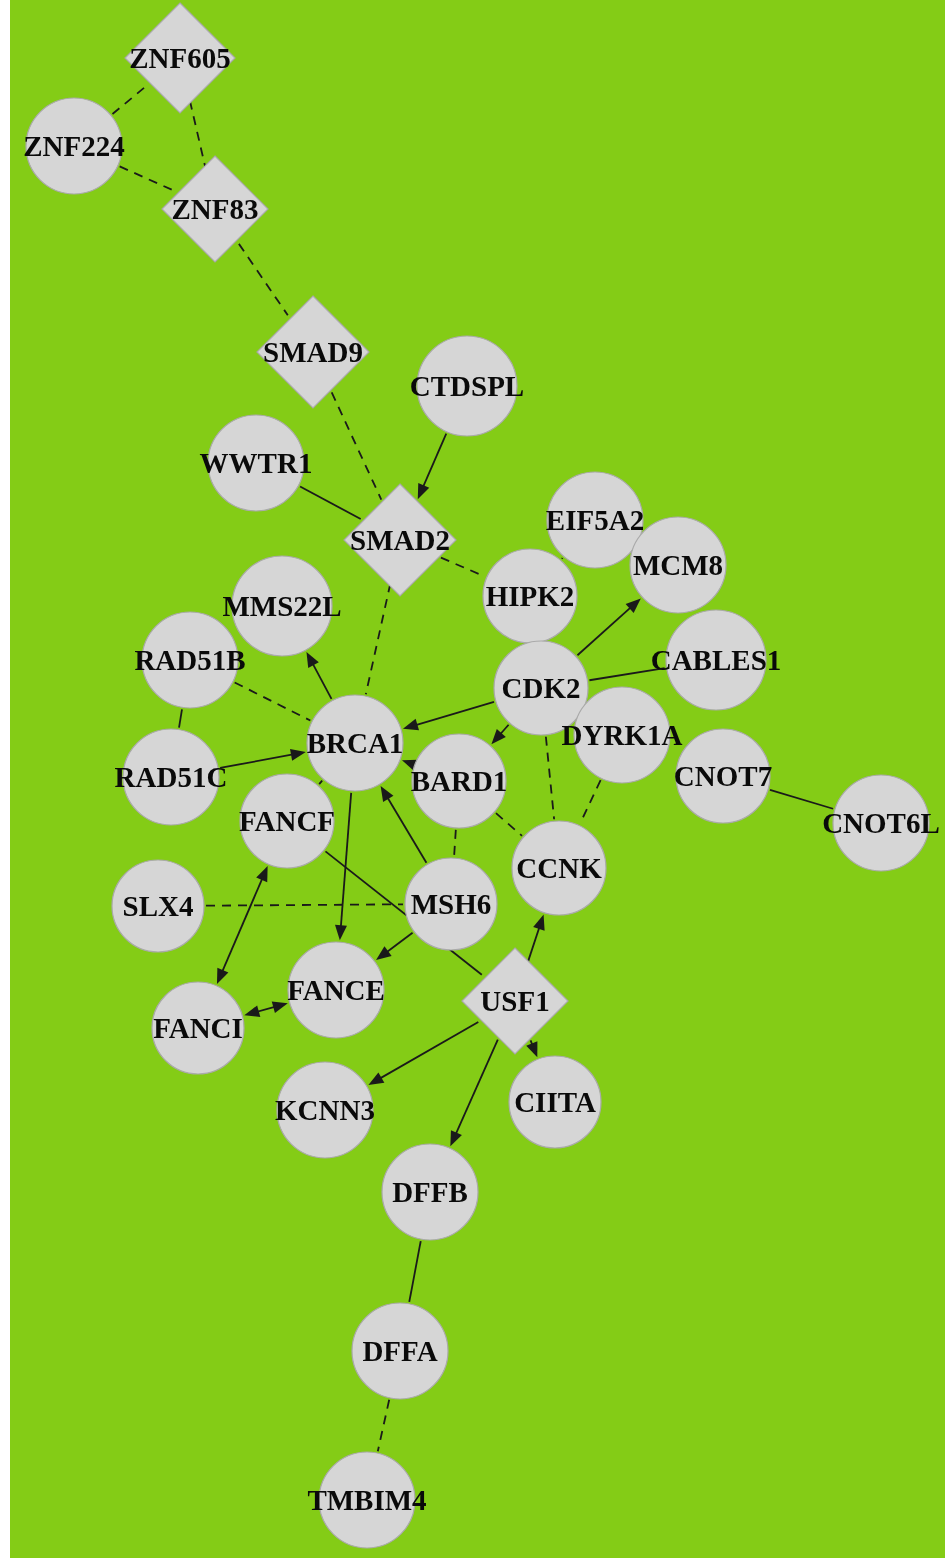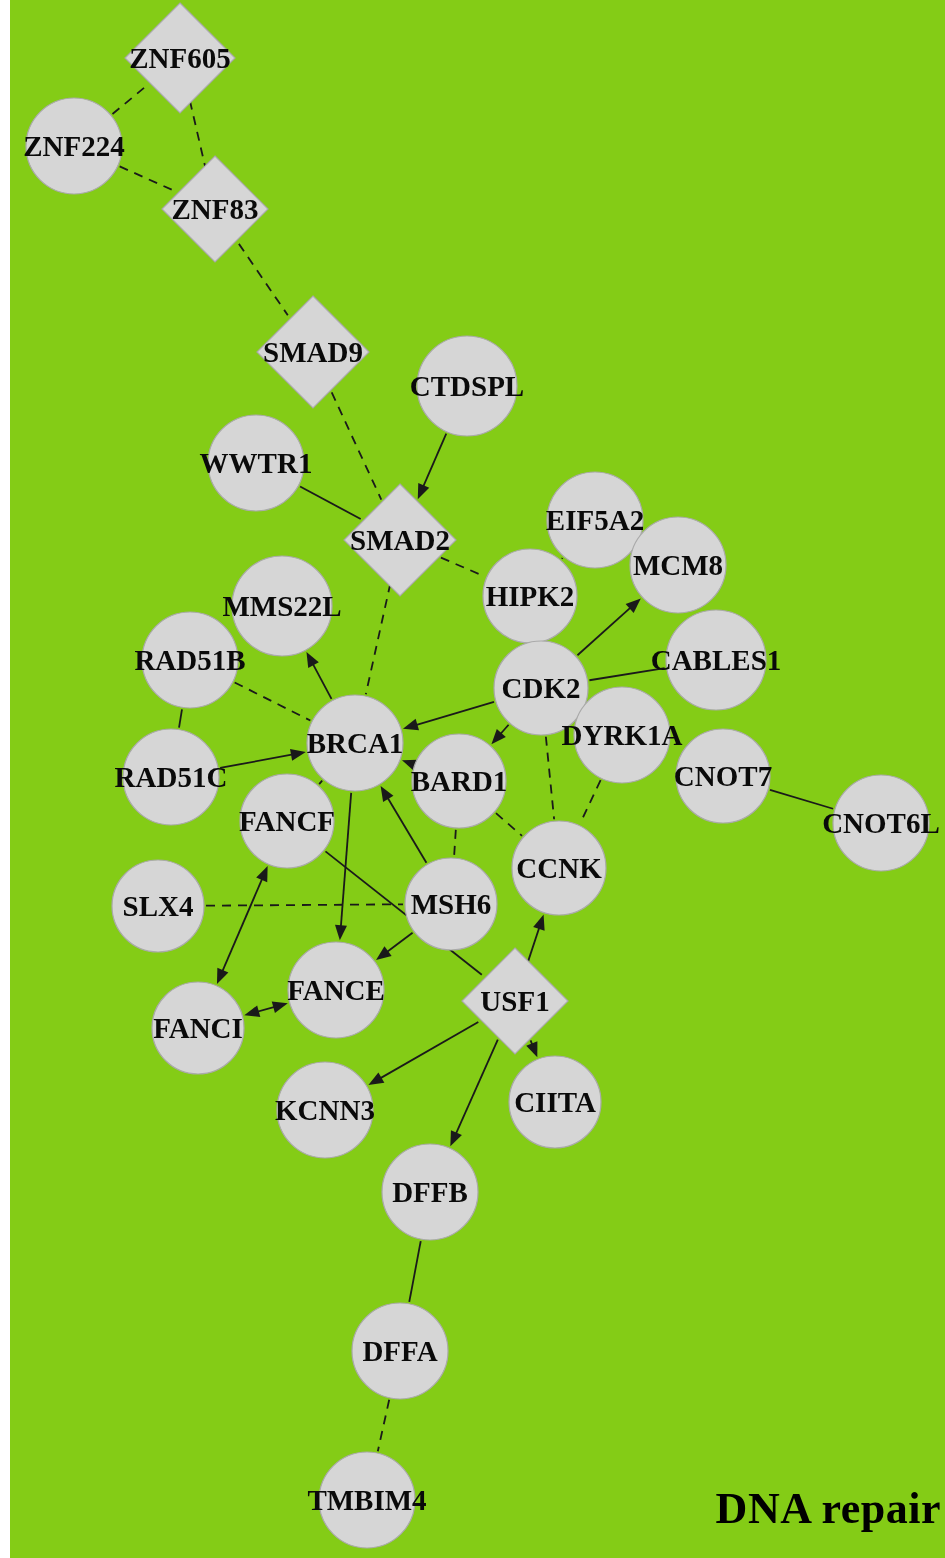--- a/index.html
+++ b/index.html
@@ -301,14 +301,13 @@
         <g>
           <circle cx="390" cy="1351" r="48" fill="#d6d6d6" stroke="#aaaaaa" stroke-width="1.2"></circle>
           <text x="390" y="1351" dy="0.35em" text-anchor="middle" class="node-label">DFFA</text>
         </g>
         <g>
           <circle cx="357" cy="1500" r="48" fill="#d6d6d6" stroke="#aaaaaa" stroke-width="1.2"></circle>
           <text x="357" y="1500" dy="0.35em" text-anchor="middle" class="node-label">TMBIM4</text>
         </g>
       </g>
   </svg>
-  <div class="figure-title">DNA repair</div>
 </div>
 
 </body></html>

